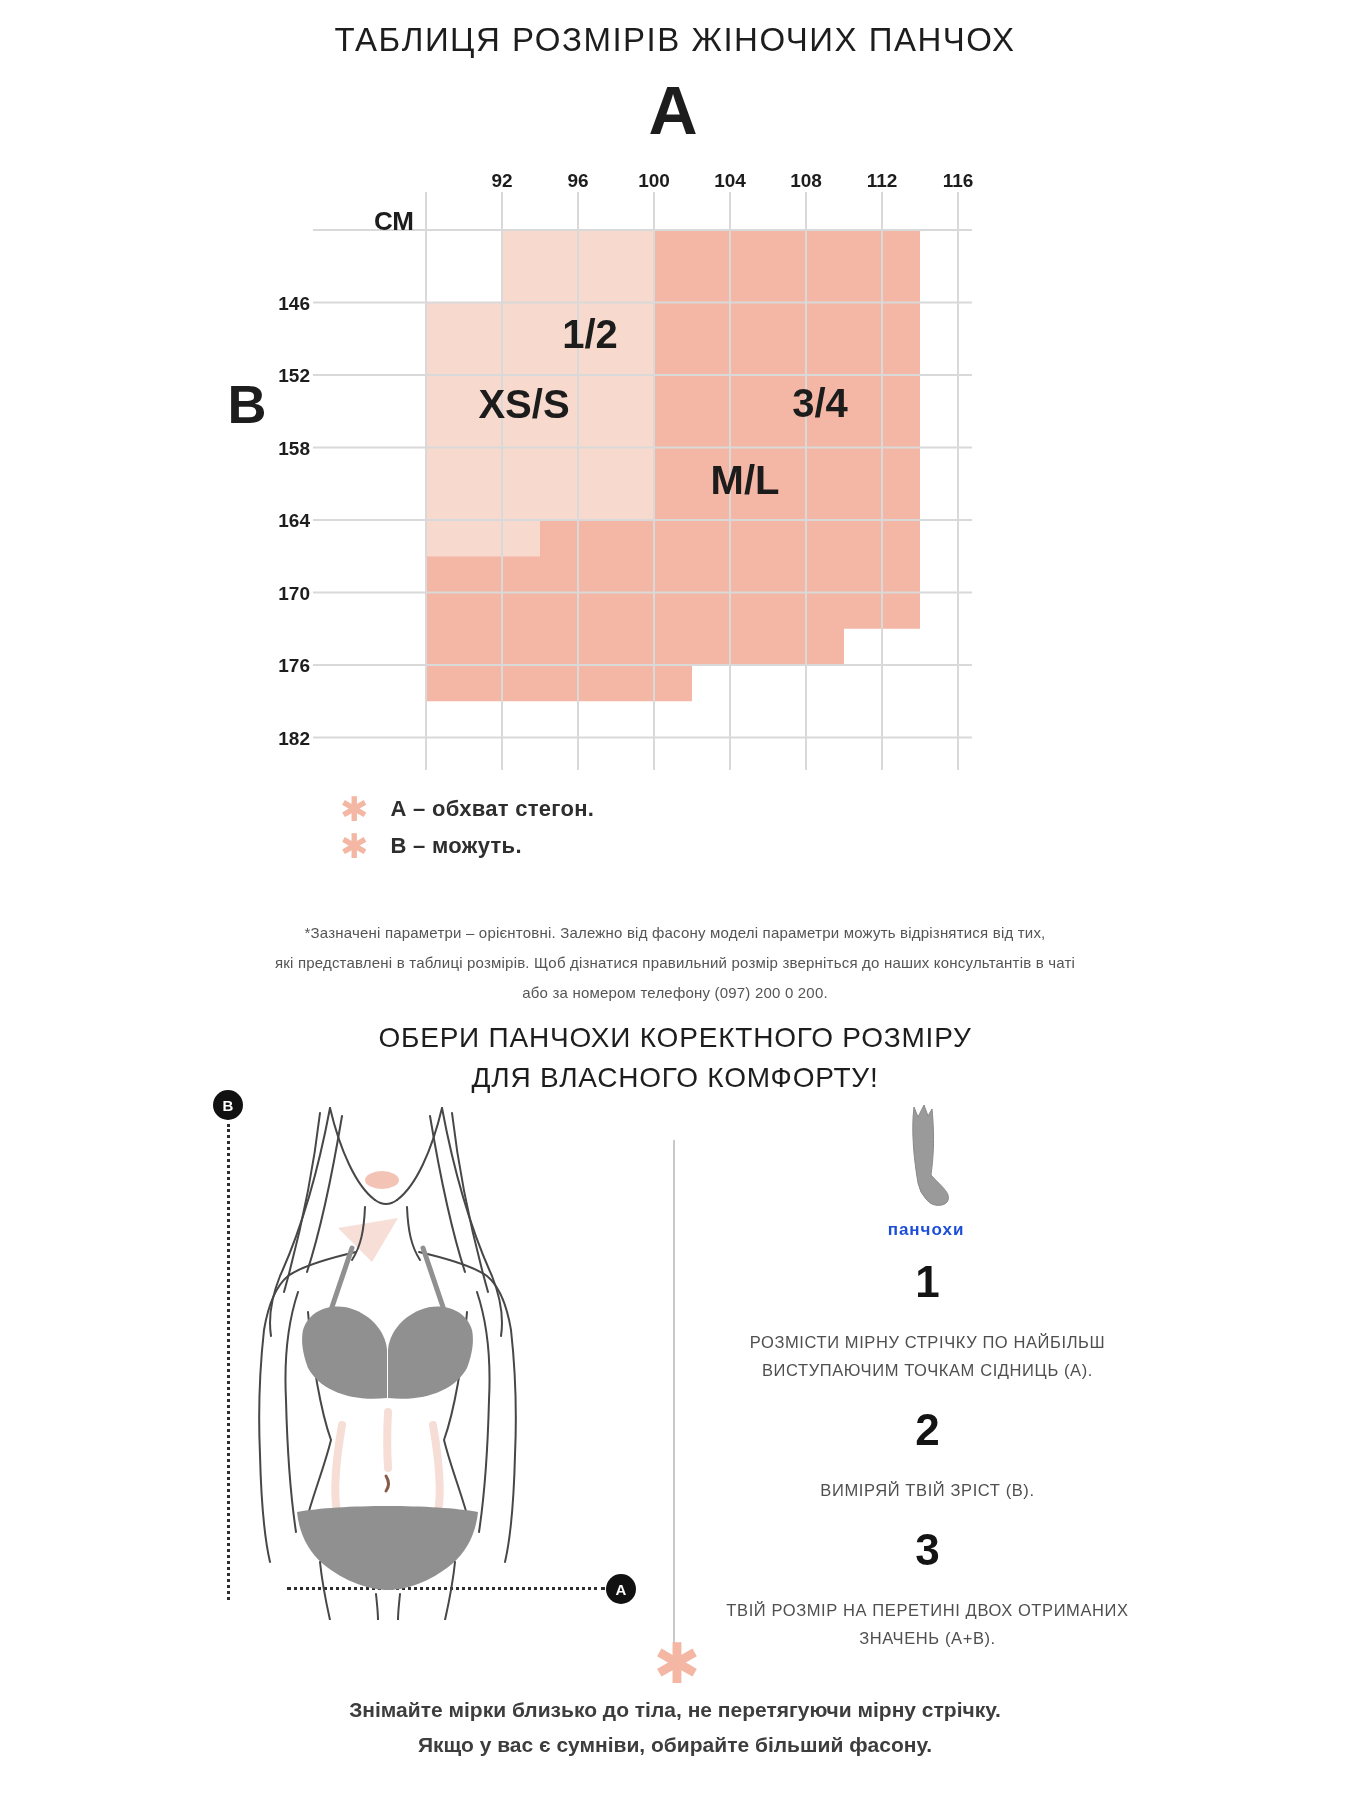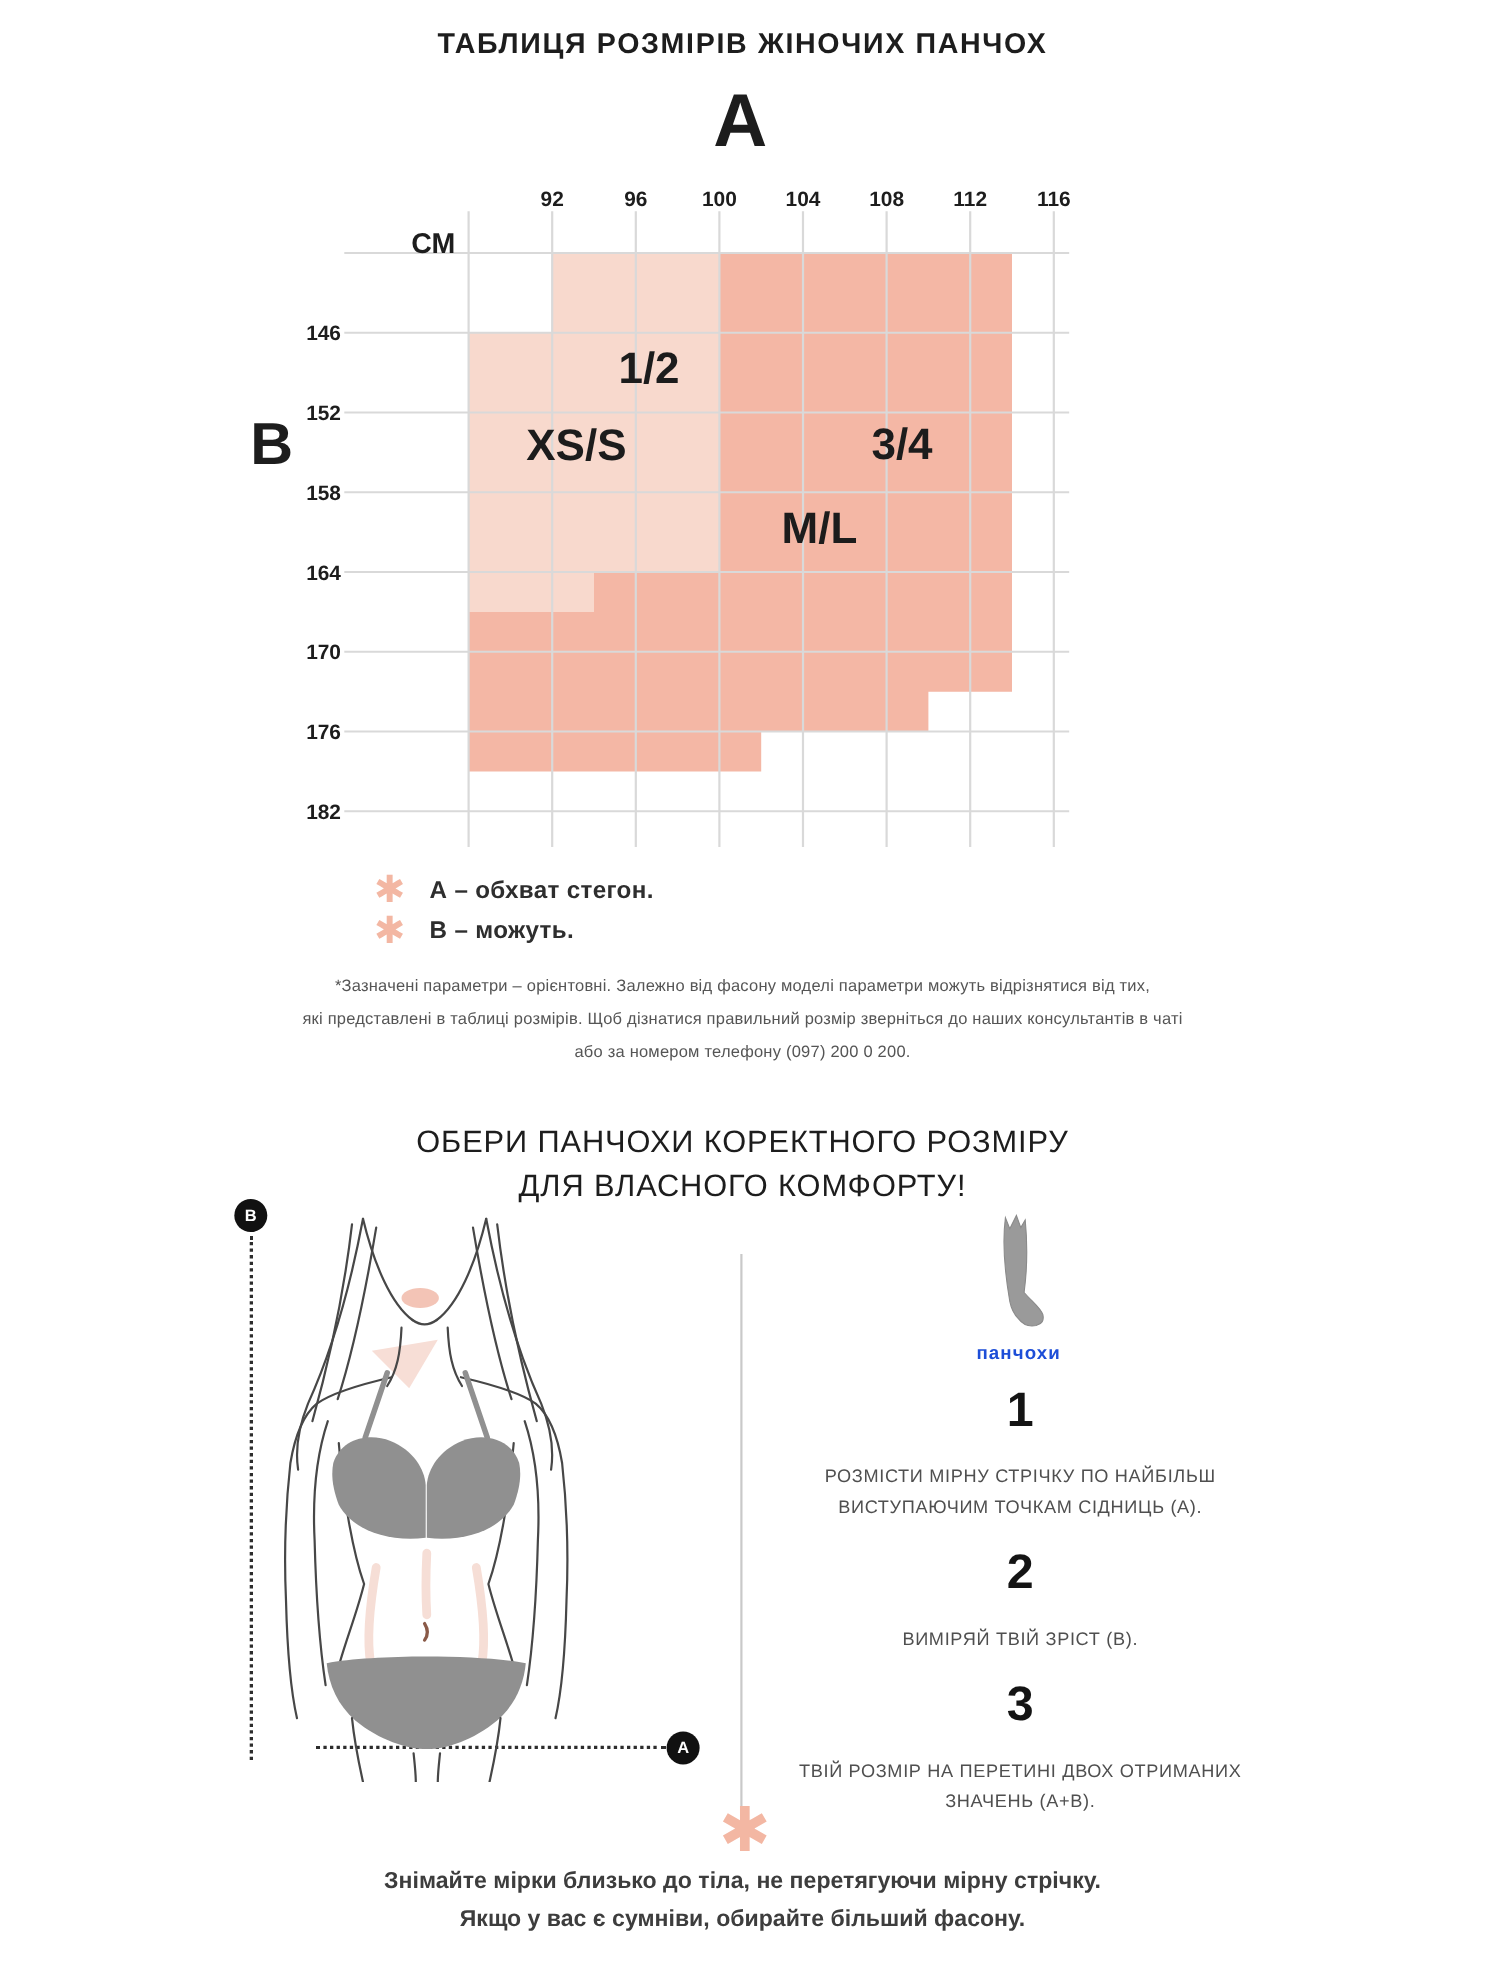--- a/index.html
+++ b/index.html
@@ -1,26 +1,26 @@
 <!DOCTYPE html>
 <html><head>
 <meta charset="utf-8">
 <style>
   html,body{margin:0;padding:0;background:#fff;}
   .page{position:relative;width:1350px;height:1800px;background:#fff;overflow:hidden;
         font-family:"Liberation Sans",sans-serif;color:#212121;}
   .abs{position:absolute;}
   .ctr{transform:translate(-50%,-50%);}
-  .title1{font-size:26px;font-weight:bold;letter-spacing:1.5px;white-space:nowrap;color:#1d1d1d;}
+  .title1{font-size:33px;font-weight:normal;letter-spacing:1.5px;white-space:nowrap;color:#1d1d1d;}
   .axis-a{font-size:68px;font-weight:bold;color:#1d1d1d;}
   .axis-b{font-size:54px;font-weight:bold;color:#1d1d1d;}
   .legend-row{position:absolute;display:flex;align-items:center;}
   .legend-ast{font-size:34px;color:#f3b7a3;line-height:1;margin-right:22px;}
   .legend-txt{font-size:22px;font-weight:bold;color:#2e2e2e;letter-spacing:0.3px;white-space:nowrap;}
-  .footnote{font-size:15px;color:#555;line-height:30px;text-align:center;letter-spacing:0.2px;width:1350px;left:0;}
+  .footnote{font-size:15px;color:#555;line-height:30px;text-align:center;letter-spacing:0.2px;width:1350px;left:0;margin-top:36px;}
   .title2{font-size:28px;font-weight:normal;letter-spacing:0.8px;line-height:40px;text-align:center;width:1350px;left:0;color:#1d1d1d;}
   .marker{position:absolute;width:30px;height:30px;border-radius:50%;background:#111;
           display:flex;align-items:center;justify-content:center;color:#fff;
           font-size:15px;font-weight:bold;}
   .dotline-v{position:absolute;width:0;border-left:3px dotted #2d2d2d;}
   .dotline-h{position:absolute;height:0;border-top:3px dotted #2d2d2d;}
   .divider{position:absolute;width:2px;background:#c9c9c9;}
   .stocking-caption{font-size:17px;font-weight:bold;letter-spacing:1px;color:#1d4ed8;white-space:nowrap;}
   .steps{position:absolute;left:655px;top:1260px;width:545px;text-align:center;}
   .step-num{font-size:44px;font-weight:bold;color:#141414;line-height:44px;margin:0 0 24px 0;}

